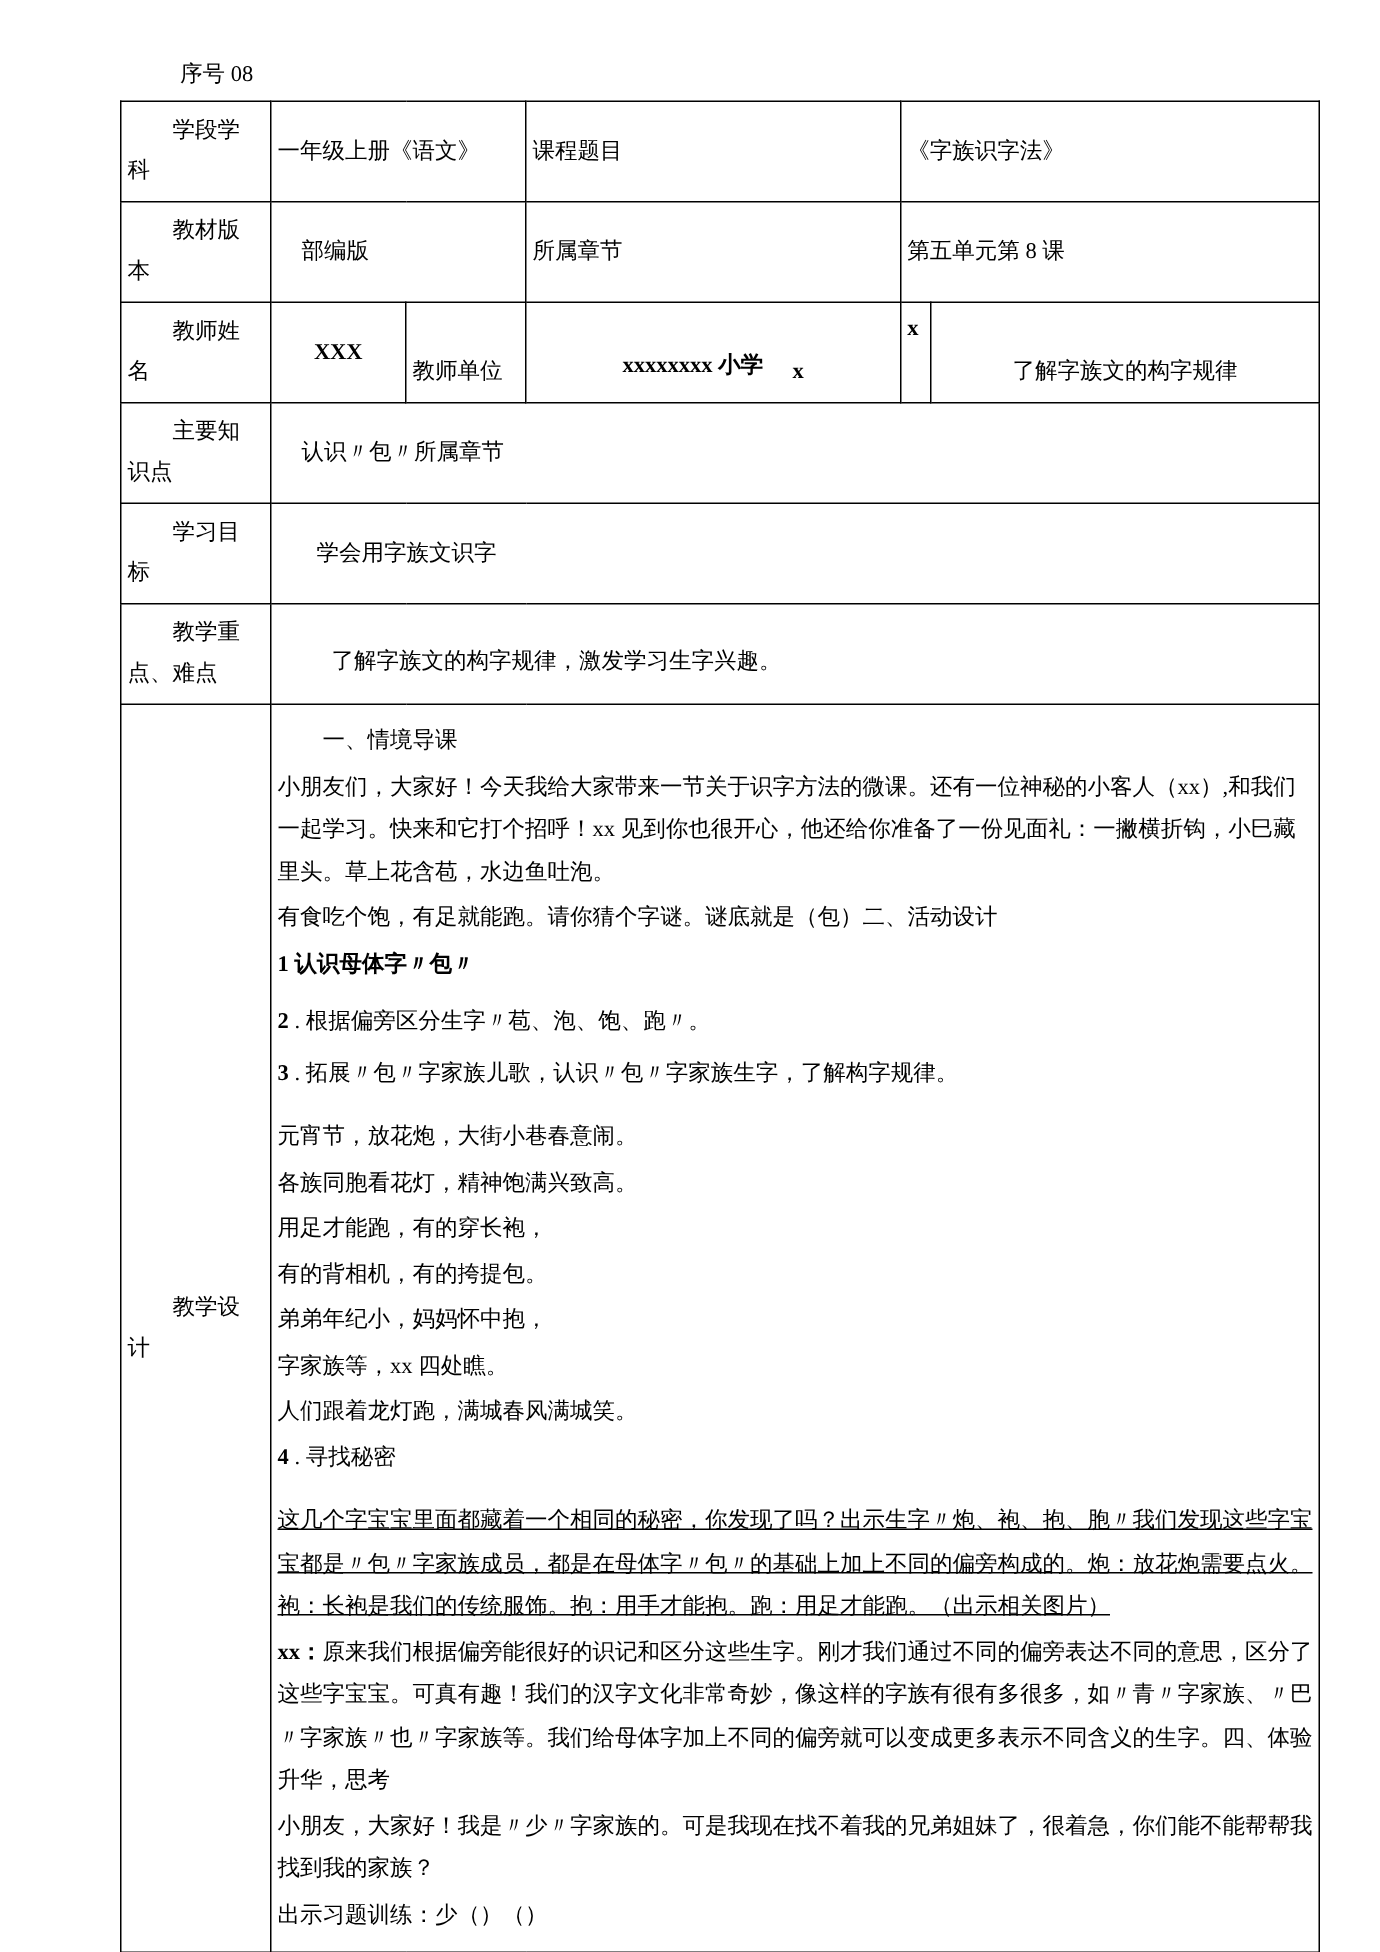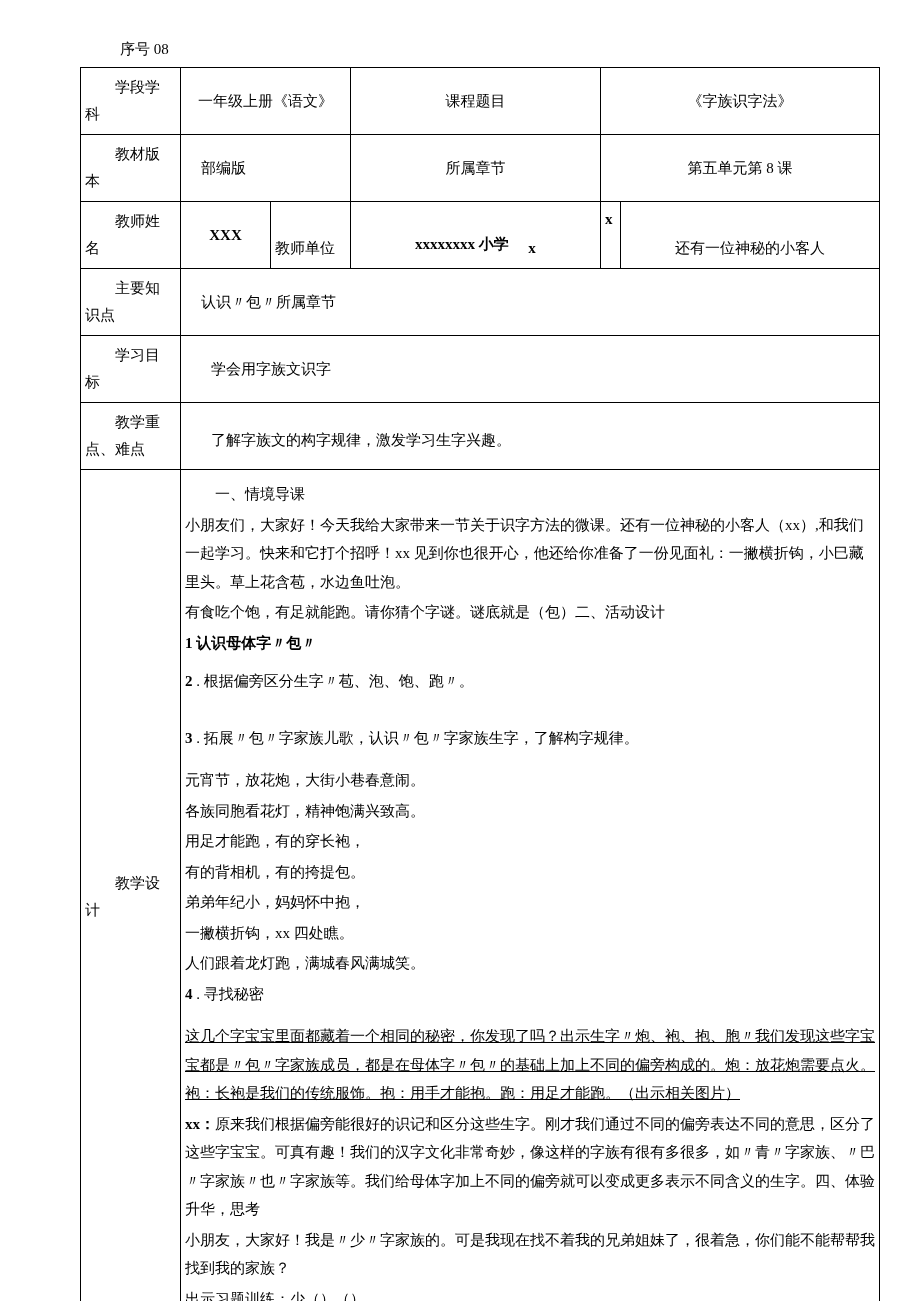--- a/index.html
+++ b/index.html
@@ -41,21 +41,21 @@
       display: block;
       text-indent: 2em;
     }
     .label-noindent {
       display: block;
     }
     .content-cell {
       padding-left: 20px;
     }
     .center-cell {
-      text-align: center;
+      text-align: left;
       vertical-align: middle;
     }
     .teacher-unit {
       width: 80px;
       vertical-align: bottom;
       padding-bottom: 6px;
     }
     .school-cell {
       text-align: center;
       vertical-align: bottom;
@@ -116,61 +116,61 @@
     <td style="text-align:center; vertical-align:middle; font-weight:bold; width:90px;">XXX</td>
     <td class="teacher-unit">教师单位</td>
     <td class="school-cell">
       <span class="x-mark">xxxxxxxx 小学</span>
       <span style="display:inline-block; width:12px;"></span>
       <span class="x-mark" style="vertical-align:sub;">x</span>
     </td>
     <td style="width:20px; vertical-align:top; text-align:left; padding-top:4px;">
       <span class="x-mark">x</span>
     </td>
-    <td style="text-align:center; vertical-align:bottom; padding-bottom:6px;">还有一位神秘的小客人</td>
+    <td style="text-align:center; vertical-align:bottom; padding-bottom:6px;">了解字族文的构字规律</td>
   </tr>
   <tr>
     <td class="label-cell">
       <span class="label-indent">主要知</span>
       <span class="label-noindent">识点</span>
     </td>
     <td colspan="5" class="content-cell" style="vertical-align:middle;">认识〃包〃所属章节</td>
   </tr>
   <tr>
     <td class="label-cell">
       <span class="label-indent">学习目</span>
       <span class="label-noindent">标</span>
     </td>
     <td colspan="5" class="content-cell" style="vertical-align:middle; padding-left:30px;">学会用字族文识字</td>
   </tr>
   <tr>
     <td class="label-cell">
       <span class="label-indent">教学重</span>
       <span class="label-noindent">点、难点</span>
     </td>
-    <td colspan="5" class="content-cell" style="vertical-align:bottom; padding-left:30px; padding-bottom:14px; padding-top:20px;font-family:Liberation Mono, monospace;">了解字族文的构字规律，激发学习生字兴趣。</td>
+    <td colspan="5" class="content-cell" style="vertical-align:bottom; padding-left:40px; padding-bottom:14px; padding-top:20px;">了解字族文的构字规律，激发学习生字兴趣。</td>
   </tr>
   <tr>
     <td class="label-cell design-label">
       <span class="label-indent">教学设</span>
       <span class="label-noindent">计</span>
     </td>
     <td colspan="5" class="design-content">
       <p class="indent">一、情境导课</p>
       <p>小朋友们，大家好！今天我给大家带来一节关于识字方法的微课。还有一位神秘的小客人（xx）,和我们一起学习。快来和它打个招呼！xx 见到你也很开心，他还给你准备了一份见面礼：一撇横折钩，小巳藏里头。草上花含苞，水边鱼吐泡。</p>
       <p>有食吃个饱，有足就能跑。请你猜个字谜。谜底就是（包）二、活动设计</p>
       <p><span class="bold-label">1 认识母体字〃包〃</span></p>
       <p style="margin-top:10px;"><span class="bold-label">2</span> . 根据偏旁区分生字〃苞、泡、饱、跑〃。</p>
-      <p style="margin-top:28px;"><span class="bold-label">3</span> . 拓展〃包〃字家族儿歌，认识〃包〃字家族生字，了解构字规律。</p>
+      <p style="margin-top:6px;"><span class="bold-label">3</span> . 拓展〃包〃字家族儿歌，认识〃包〃字家族生字，了解构字规律。</p>
       <p style="margin-top:14px;">元宵节，放花炮，大街小巷春意闹。</p>
       <p>各族同胞看花灯，精神饱满兴致高。</p>
       <p>用足才能跑，有的穿长袍，</p>
       <p>有的背相机，有的挎提包。</p>
       <p>弟弟年纪小，妈妈怀中抱，</p>
-      <p>一撇横折钩，xx 四处瞧。</p>
+      <p>字家族等，xx 四处瞧。</p>
       <p>人们跟着龙灯跑，满城春风满城笑。</p>
       <p><span class="bold-label">4</span> . 寻找秘密</p>
       <p style="margin-top:14px;text-decoration:underline;">这几个字宝宝里面都藏着一个相同的秘密，你发现了吗？出示生字〃炮、袍、抱、胞〃我们发现这些字宝宝都是〃包〃字家族成员，都是在母体字〃包〃的基础上加上不同的偏旁构成的。炮：放花炮需要点火。袍：长袍是我们的传统服饰。抱：用手才能抱。跑：用足才能跑。（出示相关图片）</p>
       <p><span class="bold-label">xx：</span><span>原来我们根据偏旁能很好的识记和区分这些生字。刚才我们通过不同的偏旁表达不同的意思，区分了这些字宝宝。可真有趣！我们的汉字文化非常奇妙，像这样的字族有很有多很多，如〃青〃字家族、〃巴〃字家族〃也〃字家族等。我们给母体字加上不同的偏旁就可以变成更多表示不同含义的生字。四、体验升华，思考</span></p>
       <p>小朋友，大家好！我是〃少〃字家族的。可是我现在找不着我的兄弟姐妹了，很着急，你们能不能帮帮我找到我的家族？</p>
       <p>出示习题训练：少（）（）</p>
     </td>
   </tr>
 </tbody>
   </table>

